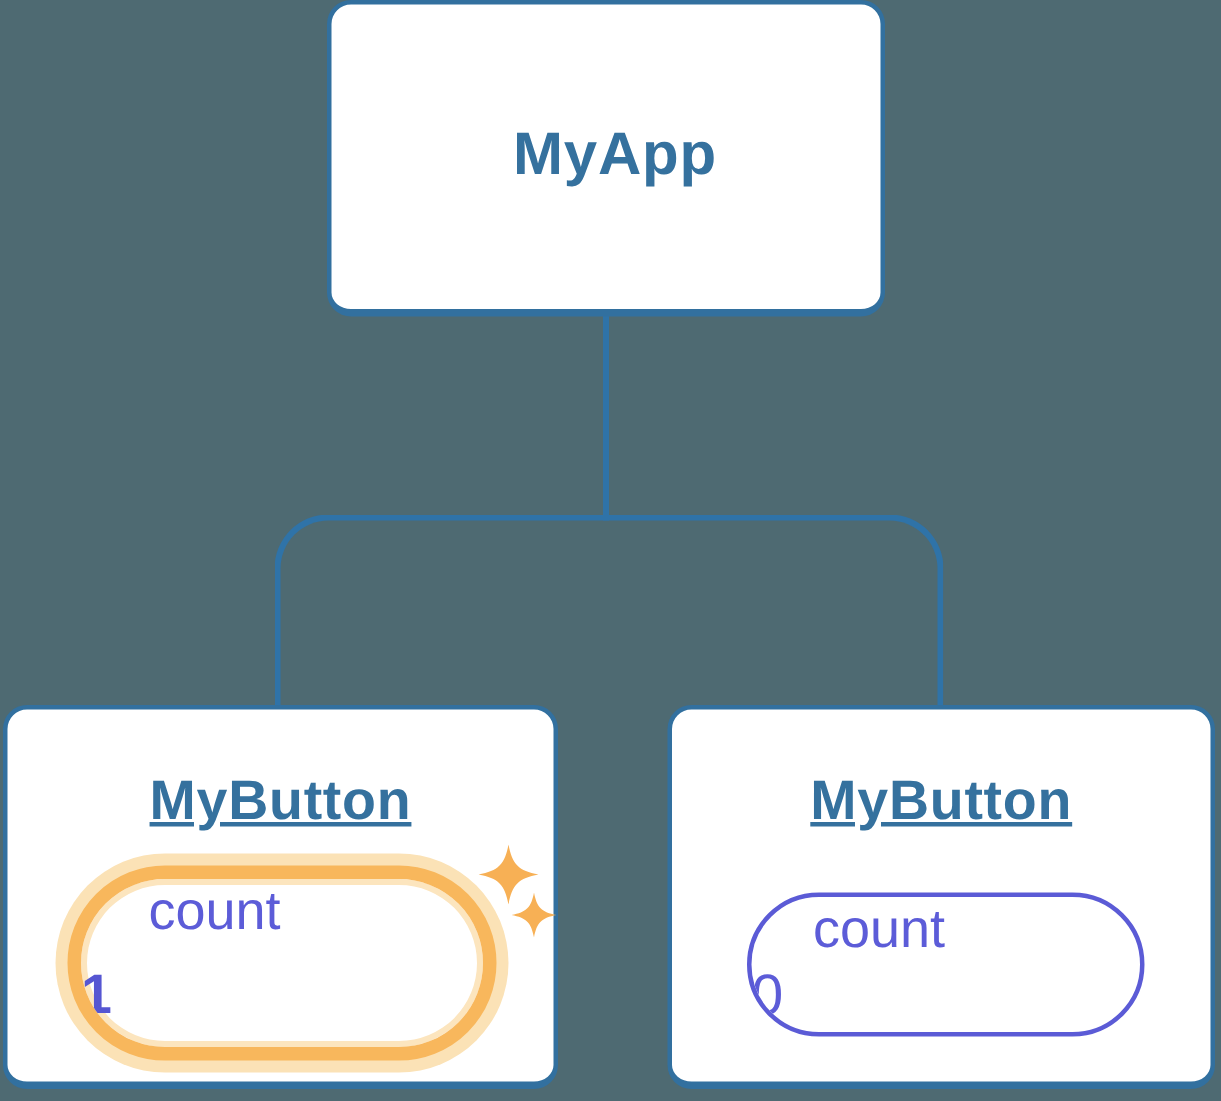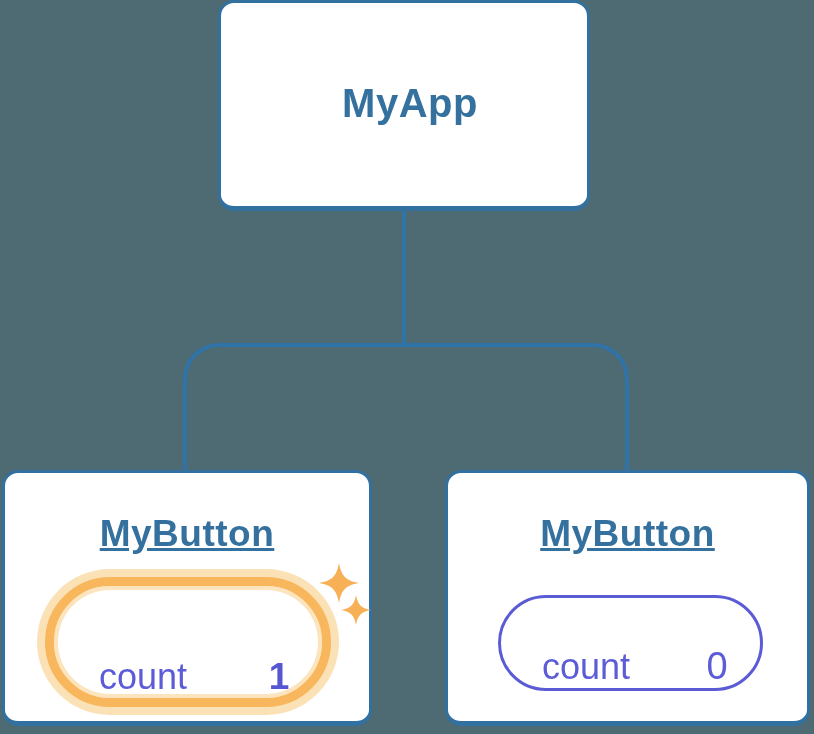--- a/index.html
+++ b/index.html
@@ -60,22 +60,23 @@
     border-right: 4px solid #2F73A8;
     border-radius: 36px 36px 0 0;
     z-index: 1;
   }
 
   
   .pill {
     position: absolute;
     background: #ffffff;
     display: flex;
-    align-items: flex-end;
+    align-items: flex-start;
     overflow: hidden;
+    flex-direction: column;
   }
   .pill-cell {
     display: flex;
     align-items: center;
     justify-content: center;
     color: #5C5CD8;
   }
 
   
   .pill-highlight {

